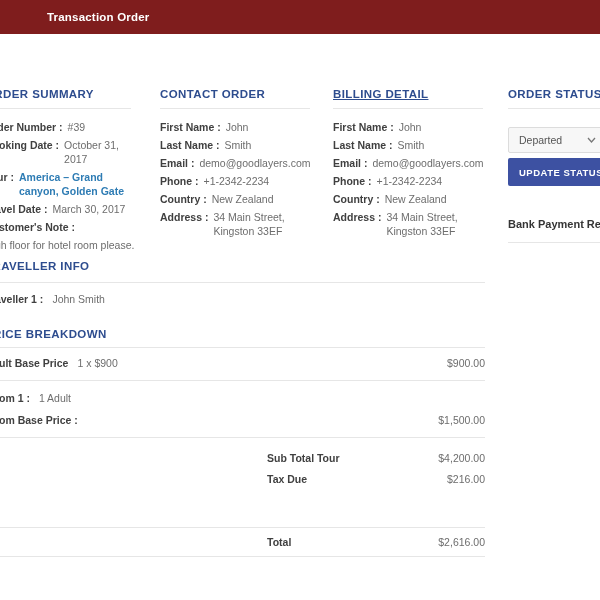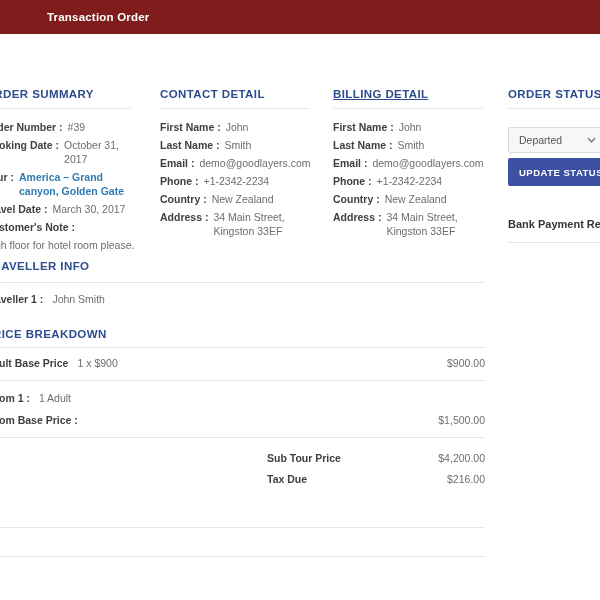--- a/index.html
+++ b/index.html
@@ -44,21 +44,21 @@
 </head>
 <body>
 
 <div class="screen">
 
   <div class="topbar">
     <span class="topbar-title">Transaction Order</span>
   </div>
 
   <div class="heading" style="left:-15px;top:88px;">ORDER SUMMARY</div>
-  <div class="heading" style="left:160px;top:88px;">CONTACT DETAIL</div>
+  <div class="heading" style="left:160px;top:88px;">CONTACT ORDER</div>
   <div class="heading" style="left:333px;top:88px;text-decoration:underline;">BILLING DETAIL</div>
   <div class="heading" style="left:508px;top:88px;">ORDER STATUS</div>
 
   <div class="divider" style="left:-15px;top:108px;width:146px;"></div>
   <div class="divider" style="left:160px;top:108px;width:150px;"></div>
   <div class="divider" style="left:333px;top:108px;width:150px;"></div>
   <div class="divider" style="left:508px;top:108px;width:108px;"></div>
 
   <div class="col col-summary">
     <div class="row">
@@ -180,27 +180,33 @@
     <div class="left">
       <span class="lbl">Room Base Price :</span>
     </div>
     <span class="amount">$1,500.00</span>
   </div>
 
   <div class="divider" style="left:-15px;top:437px;width:500px;"></div>
 
   <div class="totals" style="top:451px;">
     <div class="t-row">
-      <span class="lbl">Sub Tour Price</span>
+      <span class="lbl">Sub Total Tour</span>
       <span class="amount">$4,200.00</span>
     </div>
     <div class="t-row">
       <span class="lbl">Tax Due</span>
       <span class="amount">$216.00</span>
     </div>
   </div>
 
   <div class="divider" style="left:-15px;top:527px;width:500px;"></div>
 
+  <div class="totals" style="top:535px;">
+    <div class="t-row">
+      <span class="lbl">Total</span>
+      <span class="amount">$2,616.00</span>
+    </div>
+  </div>
 
   <div class="divider" style="left:-15px;top:556px;width:500px;"></div>
 
 </div>
 
 </body></html>

